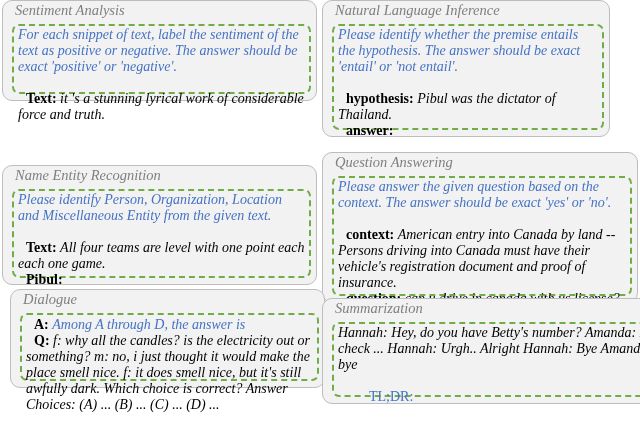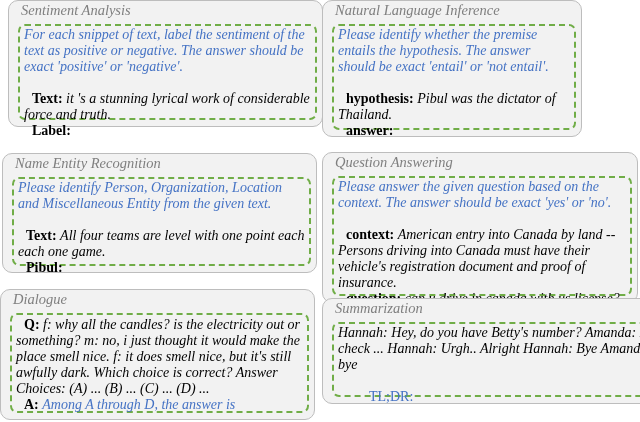--- a/index.html
+++ b/index.html
@@ -15,47 +15,46 @@
   .instr { color: #4472c4; font-style: italic; }
   .gap { height: 16px; }
   .lbl { font-weight: bold; font-style: normal; margin-left: 8px; }
   .val { font-style: italic; }
   .blue { color: #4472c4; font-style: italic; }
   .blue-plain { color: #4472c4; font-style: normal; margin-left: 31px; }
 </style>
 </head>
 <body>
 
-<div class="card" style="left:8px; top:0px; width:315px; height:127px;">
+<div class="card" style="left:2px; top:0px; width:315px; height:101px;">
   <div class="card-title">Sentiment Analysis</div>
   <div class="inner">
     <div class="instr">For each snippet of text, label the sentiment of the text as positive or negative. The answer should be exact 'positive' or 'negative'.</div>
     <div class="gap"></div>
     <div>
       <span class="lbl">Text:</span>
       <span class="val">it 's a stunning lyrical work of considerable force and truth.</span>
     </div>
-    <div class="lbl">Label:</div>
   </div>
 </div>
 
-<div class="card" style="left:322px; top:0px; width:260px; height:137px;">
+<div class="card" style="left:322px; top:0px; width:288px; height:137px;">
   <div class="card-title">Natural Language Inference</div>
   <div class="inner">
     <div class="instr">Please identify whether the premise entails the hypothesis. The answer should be exact 'entail' or 'not entail'.</div>
     <div class="gap"></div>
     <div>
       <span class="lbl">hypothesis:</span>
       <span class="val">Pibul was the dictator of Thailand.</span>
     </div>
     <div class="lbl">answer:</div>
   </div>
 </div>
 
-<div class="card" style="left:2px; top:153px; width:315px; height:120px;padding-left:40px;">
+<div class="card" style="left:2px; top:165px; width:315px; height:120px;padding-left:40px;">
   <div class="card-title">Name Entity Recognition</div>
   <div class="inner">
     <div class="instr">Please identify Person, Organization, Location and Miscellaneous Entity from the given text.</div>
     <div class="gap"></div>
     <div>
       <span class="lbl">Text:</span>
       <span class="val">All four teams are level with one point each each one game.</span>
     </div>
     <div class="lbl">Pibul:</div>
   </div>
@@ -71,30 +70,30 @@
       <span class="val">American entry into Canada by land -- Persons driving into Canada must have their vehicle's registration document and proof of insurance.</span>
     </div>
     <div>
       <span class="lbl">question:</span>
       <span class="val">can u drive in canada with us license?</span>
     </div>
     <div class="lbl">answer:</div>
   </div>
 </div>
 
-<div class="card" style="left:0; top:289px; width:315px; height:131px;">
+<div class="card" style="left:10px; top:289px; width:315px; height:99px;">
   <div class="card-title">Dialogue</div>
   <div class="inner" style="padding-top:2px;">
     <div>
+      <span class="lbl">A:</span>
+      <span class="blue">Among A through D, the answer is</span>
+    </div>
+    <div>
       <span class="lbl">Q:</span>
       <span class="val">f: why all the candles? is the electricity out or something? m: no, i just thought it would make the place smell nice. f: it does smell nice, but it's still awfully dark. Which choice is correct? Answer Choices: (A) ... (B) ... (C) ... (D) ...</span>
-    </div>
-    <div>
-      <span class="lbl">A:</span>
-      <span class="blue">Among A through D, the answer is</span>
     </div>
   </div>
 </div>
 
 <div class="card" style="left:322px; top:298px; width:372px; height:106px;">
   <div class="card-title">Summarization</div>
   <div class="inner">
     <div class="val">Hannah: Hey, do you have Betty's number? Amanda: Lemme check ... Hannah: Urgh.. Alright Hannah: Bye Amanda: Bye bye</div>
     <div class="gap"></div>
     <div class="blue-plain">TL;DR:</div>

